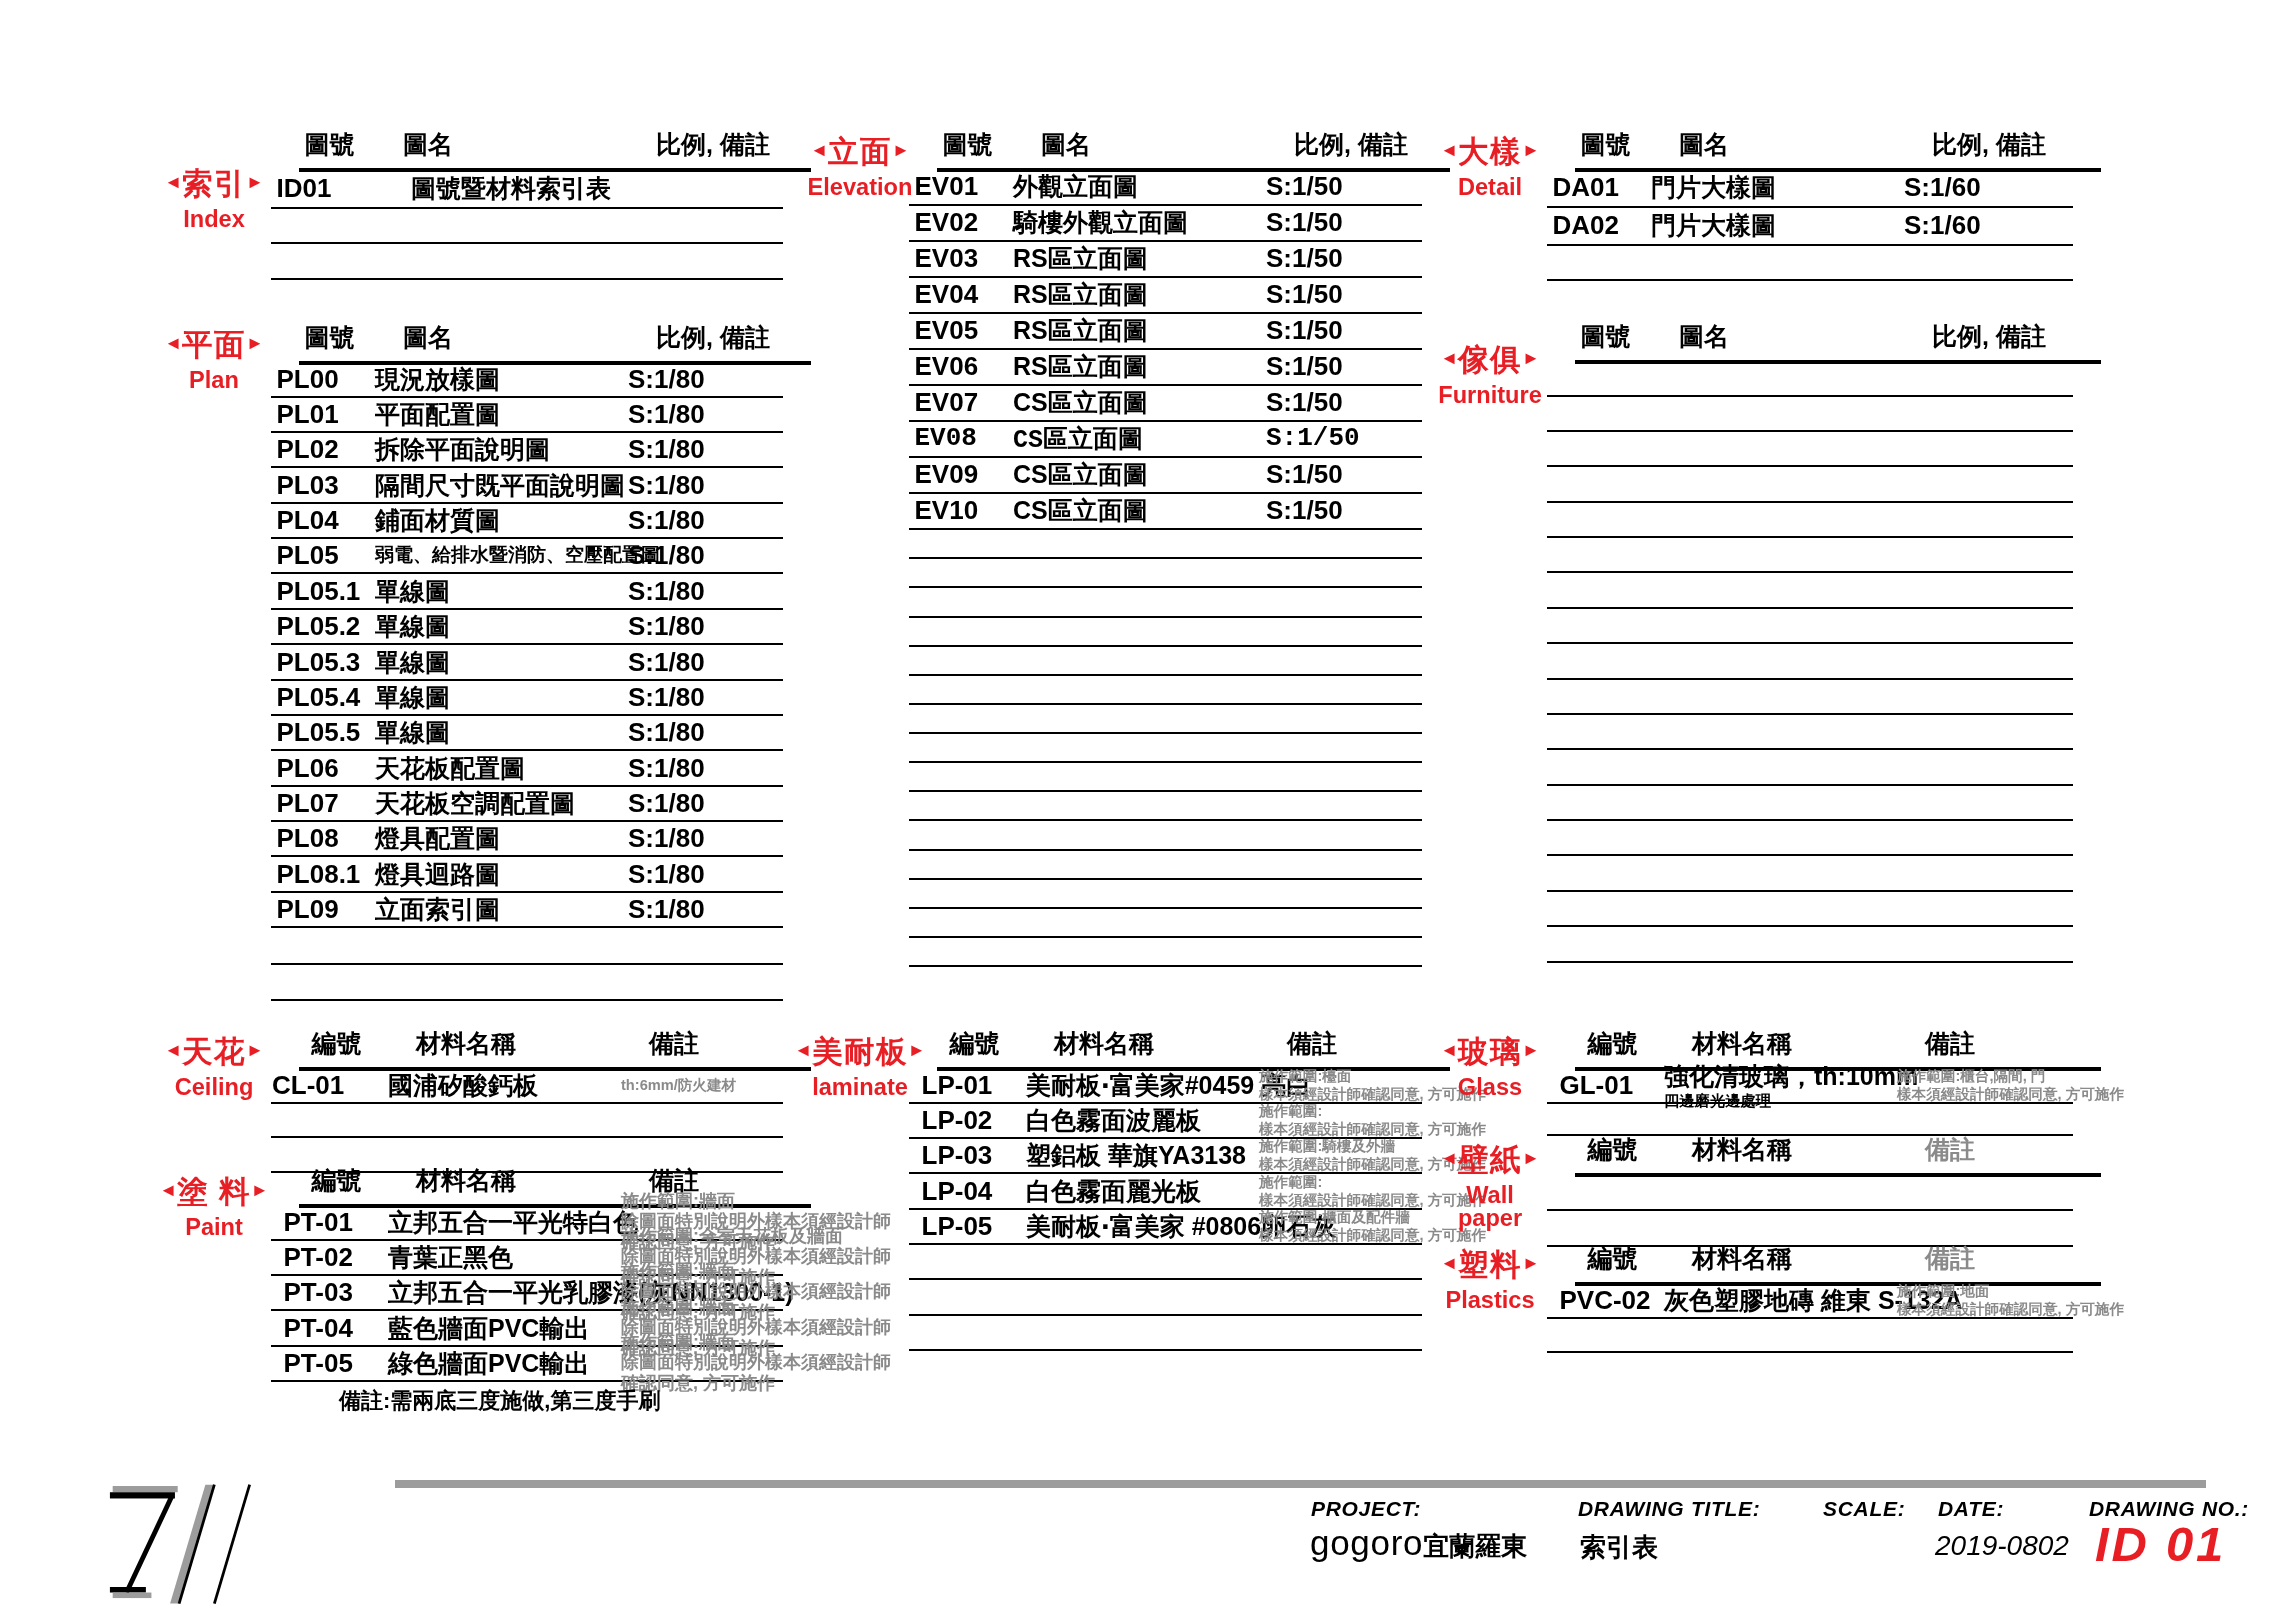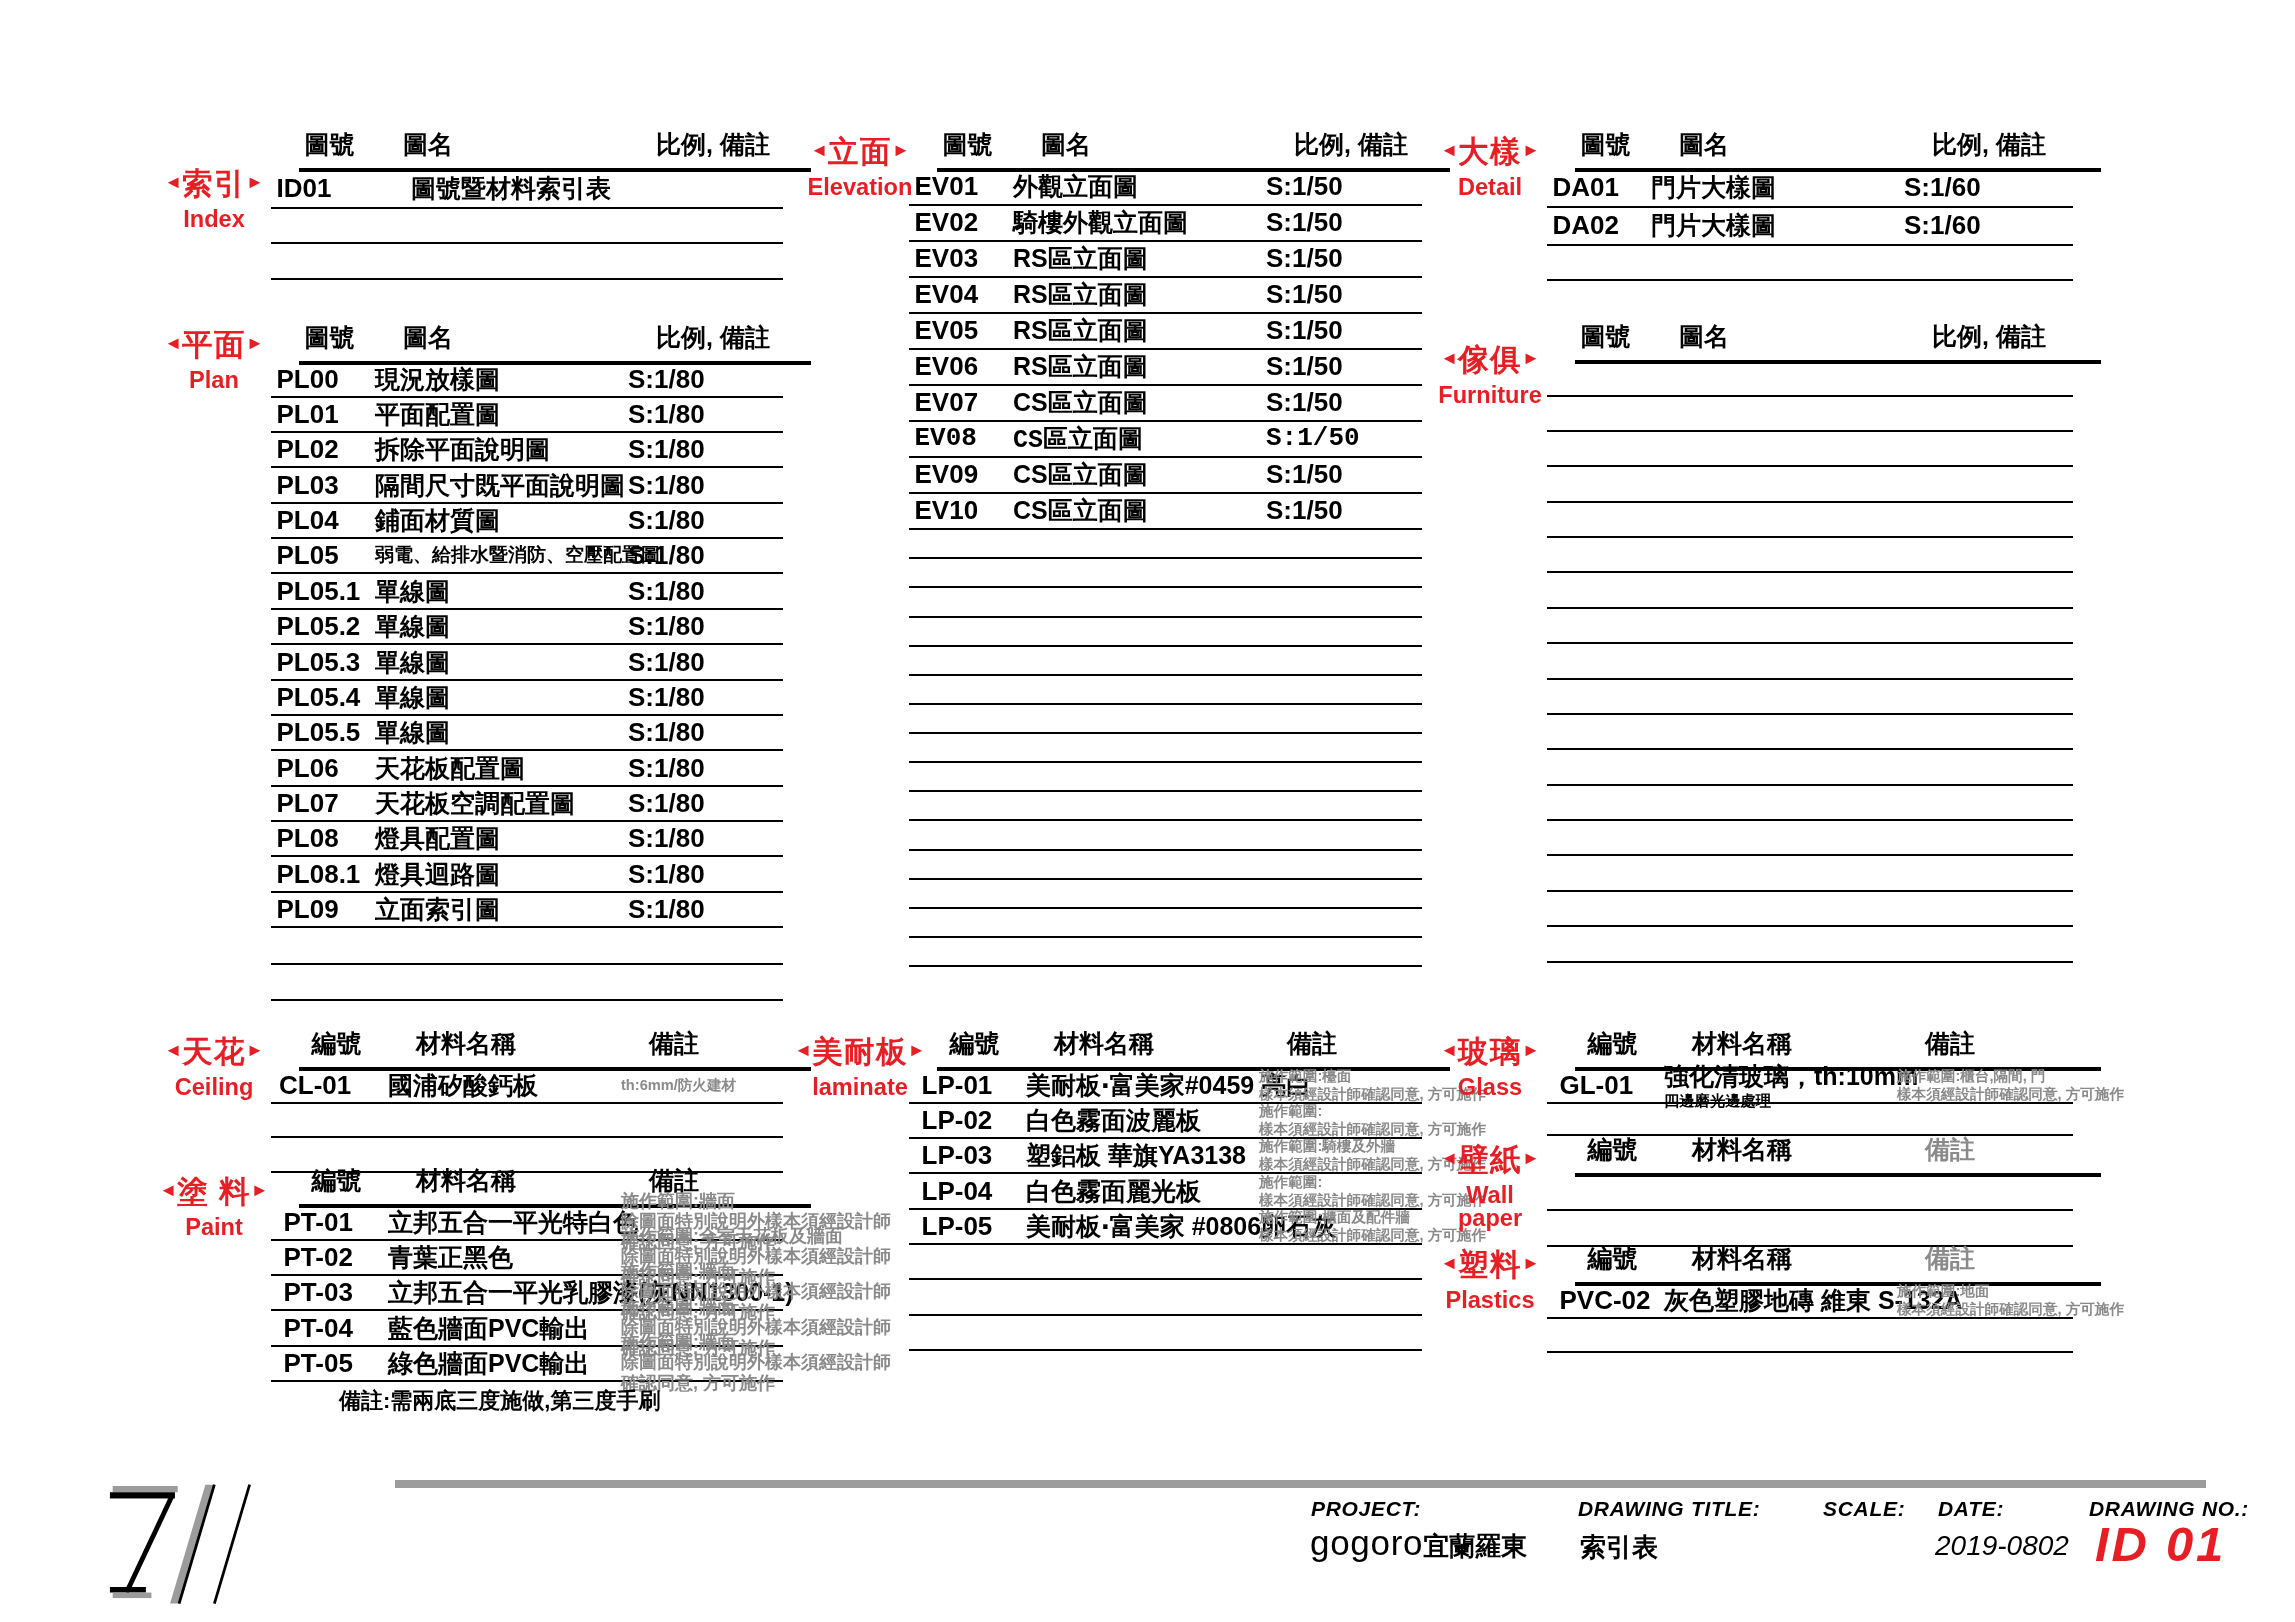--- a/index.html
+++ b/index.html
@@ -166,21 +166,21 @@
         <div class="sec-zh"><span class="arr">◄</span><span>天花</span><span class="arr">►</span></div>
         <div class="sec-en">Ceiling</div>
       </div>
       <div class="tbl" style="left: 271px; top: 1027px; width: 512px; height: 185px;">
         <div class="thead" style="top: 0px; height: 40px;">
           <div class="hc" style="left: 12.5px;">編號</div>
           <div class="hc" style="left: 117px;">材料名稱</div>
           <div class="hc" style="left: 350px;">備註</div>
         </div>
         <div class="trow" style="top: 40px; height: 35px;">
-          <div class="cell c-no" style="left: 8px;">CL-01</div>
+          <div class="cell c-no" style="left: 1px;">CL-01</div>
           <div class="cell c-name" style="left: 117px;">國浦矽酸鈣板</div>
           <div class="cell c-remark" style="left: 350px;">
             <div>th:6mm/防火建材</div>
           </div>
         </div>
         <div class="trow empty" style="top: 74px; height: 35px;"></div>
         <div class="trow empty" style="top: 109px; height: 35px;"></div>
       </div>
       <div class="sec-label" style="left: 214px; top: 1172px;">
         <div class="sec-zh"><span class="arr">◄</span><span>塗 料</span><span class="arr">►</span></div>

